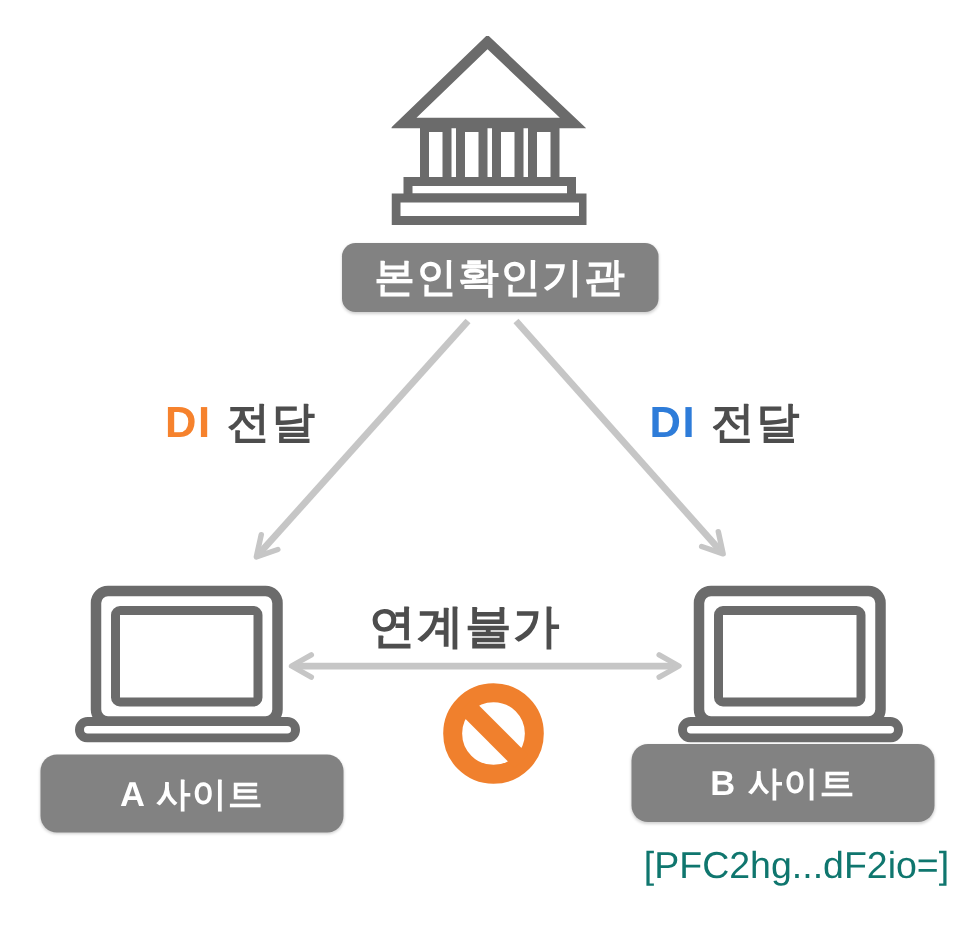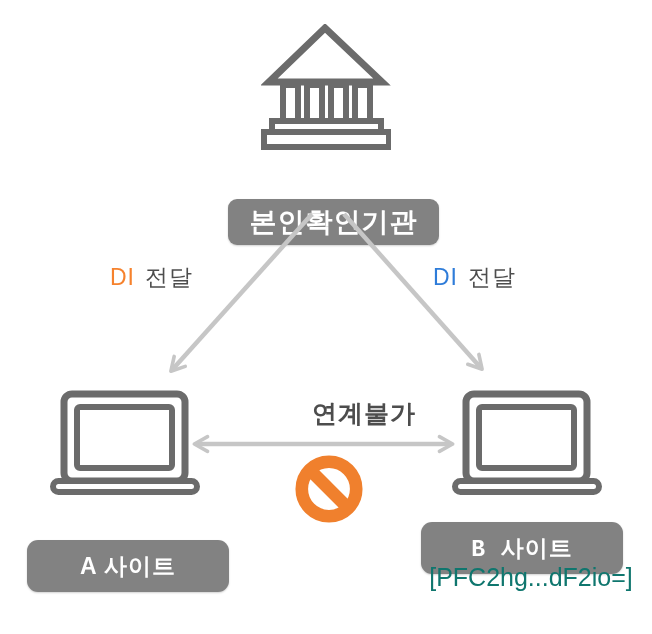--- a/index.html
+++ b/index.html
@@ -12,38 +12,37 @@
   }
   .abs{position:absolute;}
   .gray-box{
     background:#828282;
     border-radius:9px;
     color:#ffffff;
     font-weight:bold;
     display:flex;align-items:center;justify-content:center;
     box-shadow:0 1px 2px rgba(0,0,0,0.18);
     letter-spacing:1px;
-    margin-top:37px;
   }
   .institution-box{left:228px;top:162px;width:211px;height:46px;font-size:27px;}
   .site-box{width:202px;height:52px;font-size:23px;border-radius:11px;}
   .site-a-box{left:27px;top:503px;}
-  .site-b-box{left:421px;top:485px;font-family:Liberation Mono, monospace;}
+  .site-b-box{left:421px;top:496px;}
   .di-label{
-    font-size:23px;font-weight:normal;color:#4D4D4D;
+    font-size:29px;font-weight:bold;color:#4D4D4D;
     white-space:nowrap;letter-spacing:1px;
   }
   .di-left{left:110px;top:262px;}
   .di-right{left:433px;top:262px;}
   .di-hl-left{color:#F6822D;margin-right:10px;}
   .di-hl-right{color:#2E7CD9;margin-right:10px;}
   .nolink-label{
-    left:256px;top:397px;width:160px;
-    text-align:right;
-    font-size:25px;font-weight:bold;color:#4D4D4D;
+    left:246px;top:397px;width:160px;
+    text-align:left;
+    font-size:31px;font-weight:bold;color:#4D4D4D;
     letter-spacing:1px;
   }
   .code-text{
     top:563px;
     text-align:center;
     font-size:25px;
     letter-spacing:0px;
     white-space:nowrap;
   }
   .code-a{left:8px;width:242px;color:#E08850;}

